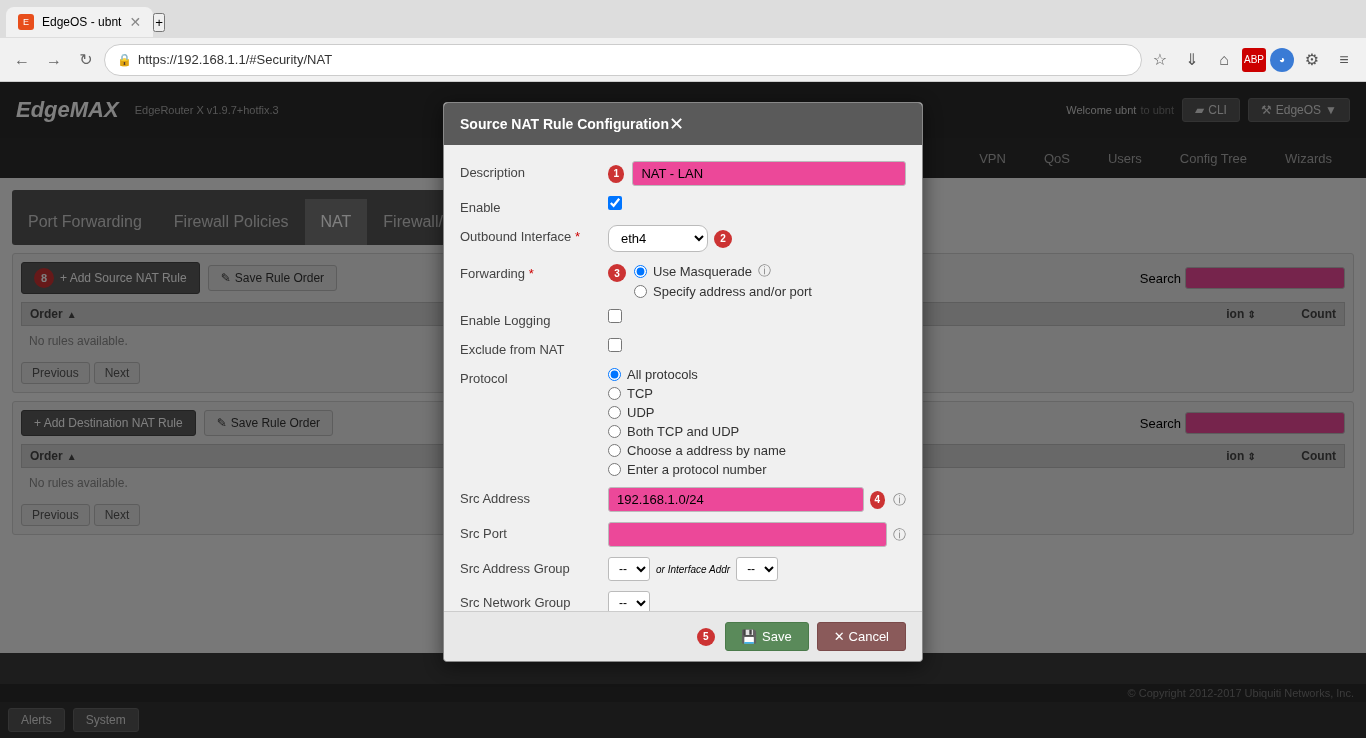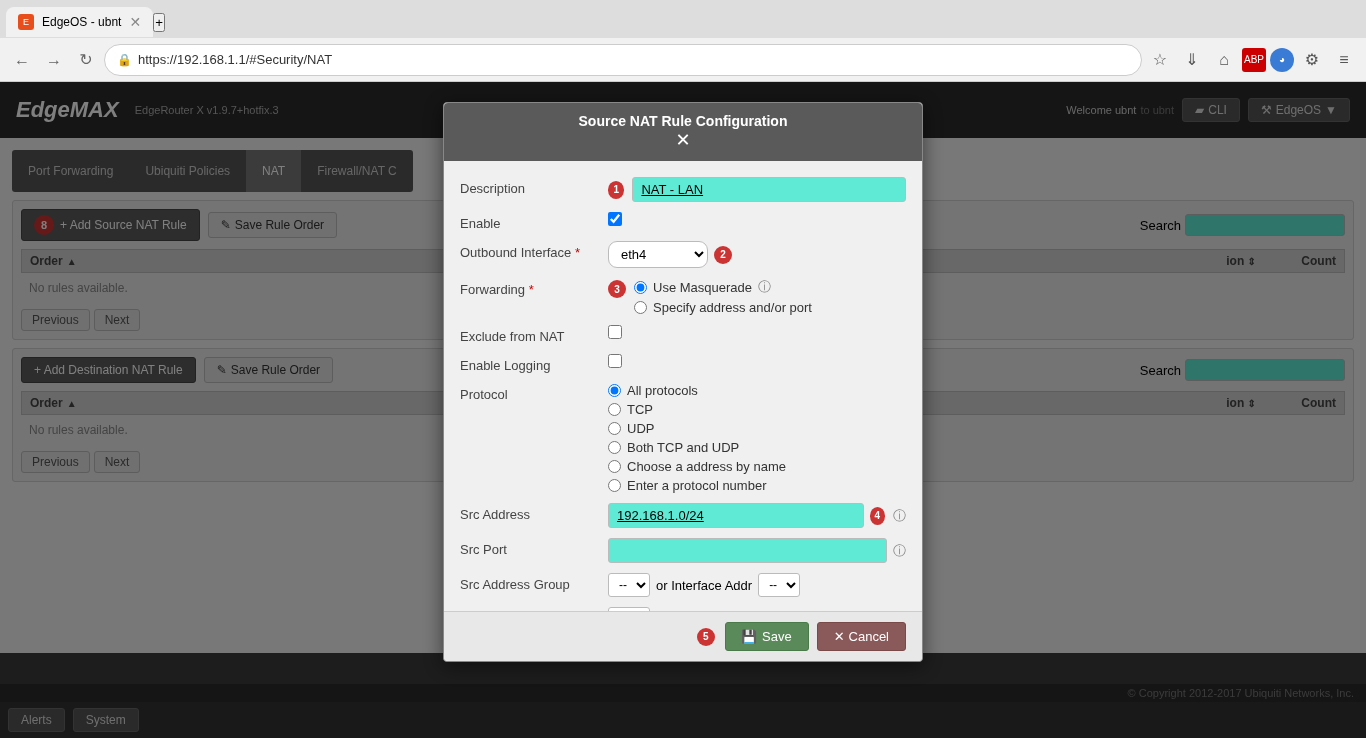--- a/index.html
+++ b/index.html
@@ -31,21 +31,21 @@
 
     
     .nav-tabs { background: #2c2c2c; display: flex; align-items: center; padding: 0 16px; height: 40px; gap: 2px; }
     .nav-tab { padding: 8px 18px; color: #aaa; font-size: 13px; cursor: pointer; border-radius: 3px 3px 0 0; }
 
     
     .content { flex: 1; background: #f0f0f0; display: flex; flex-direction: column; padding: 12px; gap: 8px; overflow: hidden; }
 
     
     .sub-tabs { display: flex; background: #555; border-radius: 3px; overflow: hidden; width: fit-content; }
-    .sub-tab { padding: 14px 16px; color: #ccc; font-size: 12px; cursor: pointer; }
+    .sub-tab { padding: 14px 16px; color: #ccc; font-size: 16px; cursor: pointer; margin-top: 9px; }
     .sub-tab.active { background: #777; color: white; }
 
     
     .section { background: #e8e8e8; border: 1px solid #ccc; border-radius: 3px; padding: 8px; }
     .section-toolbar { display: flex; align-items: center; gap: 8px; margin-bottom: 8px; }
     .btn-primary { background: #5a5a5a; color: white; border: 1px solid #444; padding: 5px 12px; border-radius: 3px; font-size: 12px; cursor: pointer; display: flex; align-items: center; gap: 4px; }
     .btn-secondary { background: #e0e0e0; color: #333; border: 1px solid #bbb; padding: 5px 12px; border-radius: 3px; font-size: 12px; cursor: pointer; display: flex; align-items: center; gap: 4px; }
     .table-header { display: flex; background: #d0d0d0; border: 1px solid #bbb; padding: 4px 8px; align-items: center; }
     .table-header .col { flex: 1; font-size: 12px; color: #444; font-weight: bold; display: flex; align-items: center; gap: 4px; }
     .no-rules { color: #888; font-size: 12px; padding: 8px; }
@@ -53,30 +53,30 @@
     .search-box input { padding: 3px 6px; border: 1px solid #bbb; border-radius: 3px; font-size: 12px; width: 160px; }
     .pagination { display: flex; gap: 4px; margin-left: auto; margin-top: 6px; }
     .page-btn { background: #e0e0e0; border: 1px solid #bbb; color: #555; padding: 3px 10px; border-radius: 3px; font-size: 12px; cursor: pointer; }
 
     
     .badge { display: inline-flex; align-items: center; justify-content: center; width: 20px; height: 20px; border-radius: 50%; background: #cc3333; color: white; font-size: 11px; font-weight: bold; margin-right: 2px; }
 
     
     .modal-overlay { position: fixed; top: 82px; left: 0; width: 100%; height: calc(738px - 82px); background: rgba(0,0,0,0.5); z-index: 100; display: flex; align-items: flex-start; justify-content: center; padding-top: 20px; }
     .modal { background: #f0f0f0; border: 1px solid #888; border-radius: 4px; width: 480px; max-height: 560px; display: flex; flex-direction: column; box-shadow: 0 4px 20px rgba(0,0,0,0.5); }
-    .modal-header { background: #5a5a5a; color: white; padding: 10px 16px; display: flex; align-items: center; justify-content: flex-start; border-radius: 4px 4px 0 0; font-size: 14px; font-weight: bold; flex-direction: column; }
+    .modal-header { background: #5a5a5a; color: white; padding: 10px 16px; display: flex; align-items: center; justify-content: flex-start; border-radius: 4px 4px 0 0; font-size: 14px; font-weight: bold; }
     .modal-close { background: none; border: none; color: white; font-size: 18px; cursor: pointer; }
     .modal-body { padding: 16px; overflow-y: auto; flex: 1; }
     .modal-footer { padding: 10px 16px; background: #e8e8e8; border-top: 1px solid #ccc; display: flex; align-items: center; justify-content: flex-end; gap: 8px; border-radius: 0 0 4px 4px; }
 
     
     .form-row { display: flex; align-items: flex-start; margin-bottom: 10px; gap: 8px; }
     .form-label { width: 140px; font-size: 13px; color: #444; padding-top: 4px; flex-shrink: 0; }
     .form-control { flex: 1; }
-    .form-input { width: 100%; padding: 4px 8px; border: 1px solid #bbb; border-radius: 3px; font-size: 13px; background: #5eead4; text-decoration: underline; }
+    .form-input { width: 100%; padding: 4px 8px; border: 1px solid #bbb; border-radius: 3px; font-size: 13px; background: #ec4899; }
     .form-select { width: 100%; padding: 4px 8px; border: 1px solid #bbb; border-radius: 9px; font-size: 13px; background: white; }
     .form-checkbox { width: 14px; height: 14px; }
     .radio-group { display: flex; flex-direction: column; gap: 4px; }
     .radio-item { display: flex; align-items: center; gap: 6px; font-size: 13px; color: #333; }
     .required-star { color: #cc0000; }
     .info-icon { color: #888; font-size: 13px; cursor: help; }
     .select-small { padding: 3px 6px; border: 1px solid #bbb; border-radius: 3px; font-size: 12px; background: white; }
 
     .btn-save { background: #5a8a5a; color: white; border: 1px solid #4a7a4a; padding: 6px 16px; border-radius: 3px; font-size: 13px; cursor: pointer; display: flex; align-items: center; gap: 4px; }
     .btn-cancel { background: #8a5a5a; color: white; border: 1px solid #7a4a4a; padding: 6px 16px; border-radius: 3px; font-size: 13px; cursor: pointer; display: flex; align-items: center; gap: 4px; }
@@ -164,26 +164,36 @@
         <span>CLI</span>
       </button>
       <button class="header-btn">
         <span>⚒</span>
         <span>EdgeOS</span>
         <span>▼</span>
       </button>
     </div>
   </div>
 
+  <div class="nav-tabs">
+    <div style="flex:1;display:flex;align-items:center;gap:4px;">
+      
+    </div>
+    <div class="nav-tab">VPN</div>
+    <div class="nav-tab">QoS</div>
+    <div class="nav-tab">Users</div>
+    <div class="nav-tab">Config Tree</div>
+    <div class="nav-tab">Wizards</div>
+  </div>
 
   <div class="content">
 
     <div class="sub-tabs">
       <div class="sub-tab">Port Forwarding</div>
-      <div class="sub-tab">Ubiquiti Policies</div>
+      <div class="sub-tab">Firewall Policies</div>
       <div class="sub-tab active">NAT</div>
       <div class="sub-tab">Firewall/NAT C</div>
     </div>
 
     <div class="section">
       <div class="section-toolbar">
         <button class="btn-primary">
           <span class="badge">8</span>
           <span>+ Add Source NAT Rule</span>
         </button>
@@ -320,28 +330,28 @@
             </div>
             <div class="radio-item">
               <input type="radio" name="translation" style="">
               <span>Specify address and/or port</span>
             </div>
           </div>
         </div>
       </div>
 
       <div class="form-row">
-        <div class="form-label">Exclude from NAT</div>
+        <div class="form-label">Enable Logging</div>
         <div class="form-control">
           <input type="checkbox" class="form-checkbox" style="">
         </div>
       </div>
 
       <div class="form-row">
-        <div class="form-label">Enable Logging</div>
+        <div class="form-label">Exclude from NAT</div>
         <div class="form-control">
           <input type="checkbox" class="form-checkbox" style="">
         </div>
       </div>
 
       <div class="form-row">
         <div class="form-label">Protocol</div>
         <div class="form-control">
           <div class="radio-group">
             <div class="radio-item">
@@ -388,21 +398,21 @@
           <span class="info-icon">ⓘ</span>
         </div>
       </div>
 
       <div class="form-row">
         <div class="form-label">Src Address Group</div>
         <div class="form-control" style="display:flex;align-items:center;gap:6px;flex-wrap:wrap;">
           <select class="select-small">
             <option>--</option>
           </select>
-          <span style="font-size:13px;">or Interface Addr</span>
+          <span style="font-size:10px;font-style:italic;">or Interface Addr</span>
           <select class="select-small">
             <option>--</option>
           </select>
         </div>
       </div>
 
       <div class="form-row">
         <div class="form-label">Src Network Group</div>
         <div class="form-control">
           <select class="select-small">

